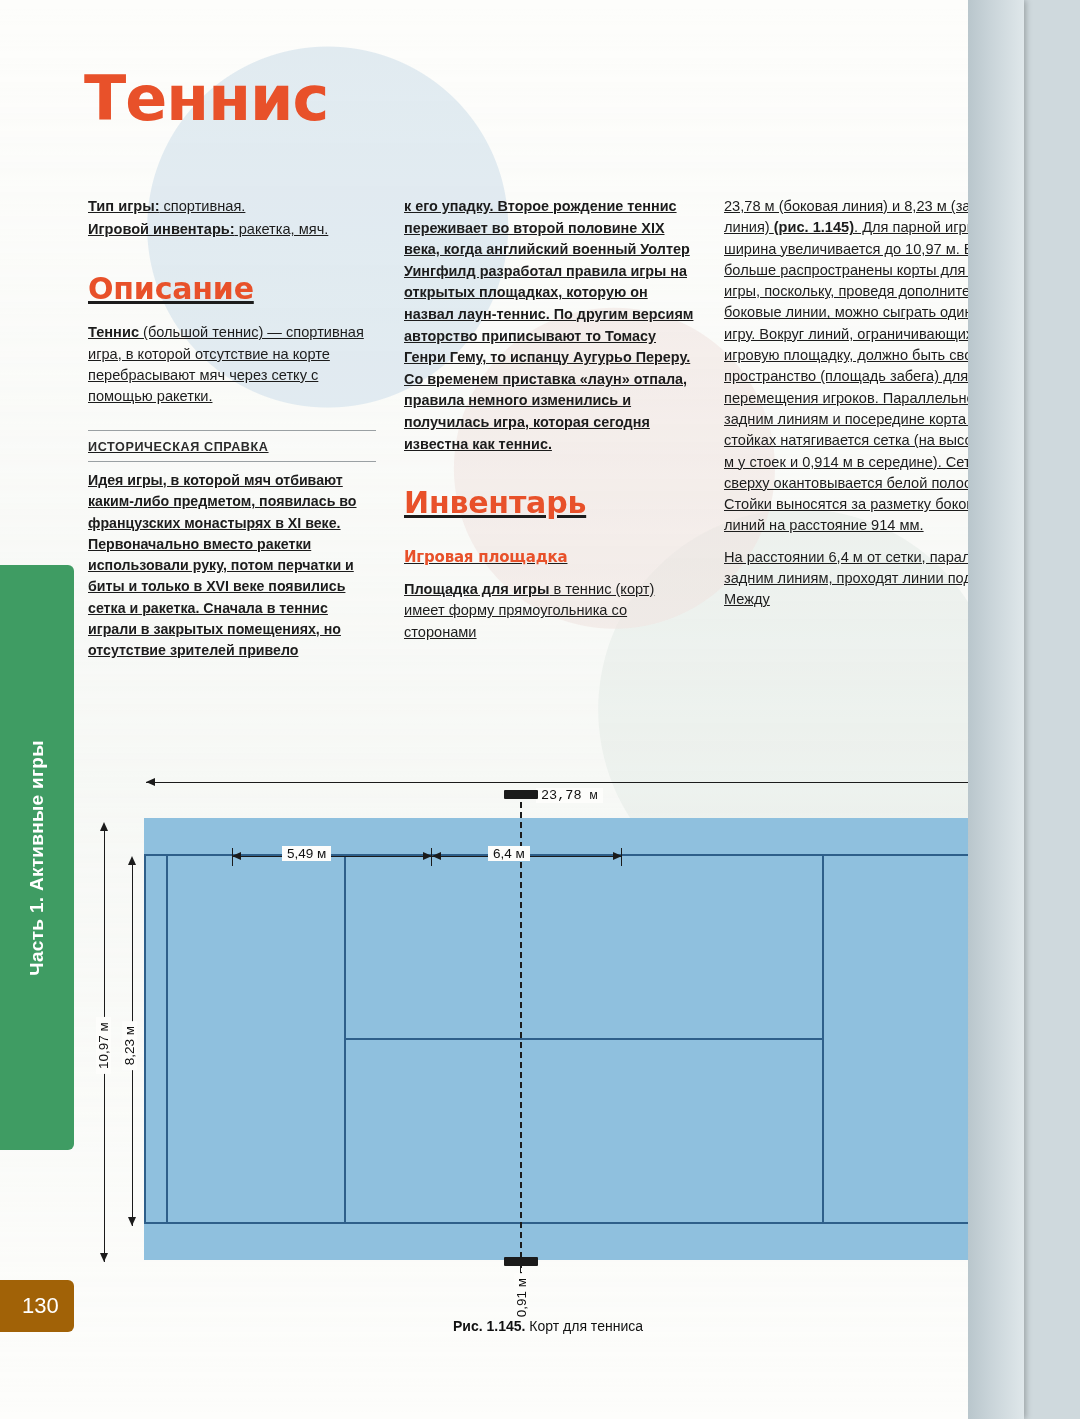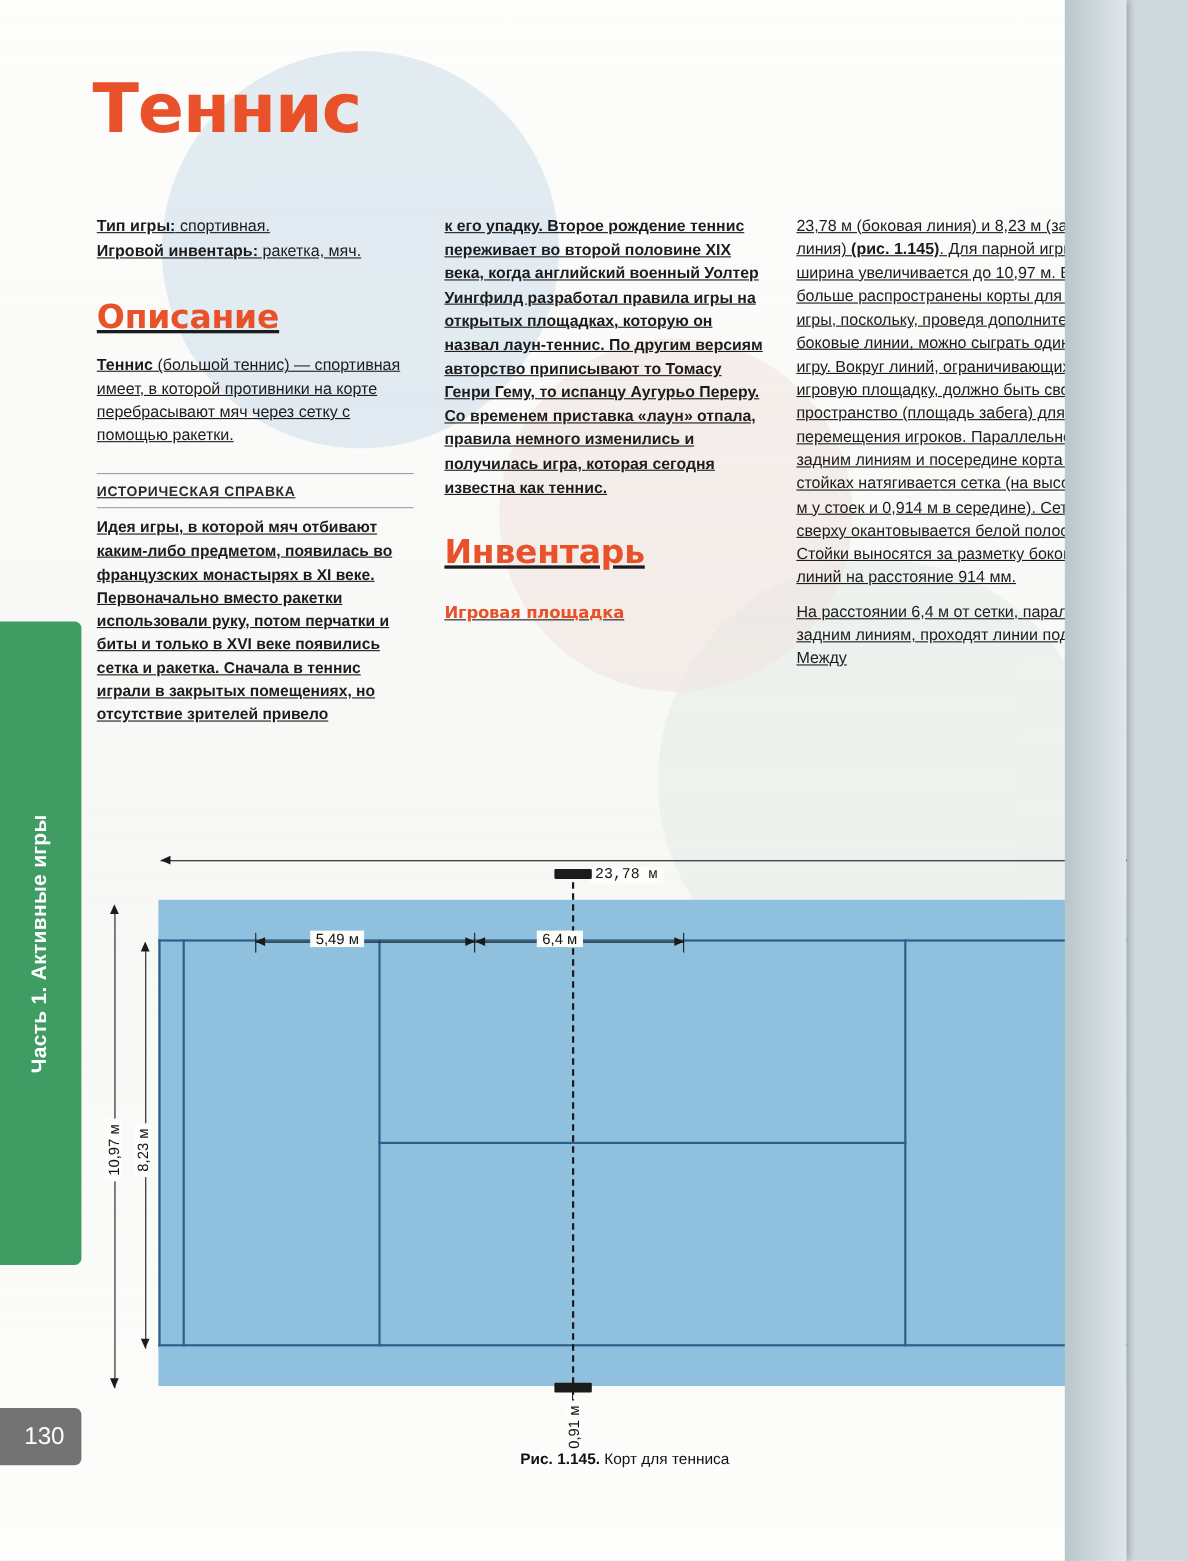--- a/index.html
+++ b/index.html
@@ -37,21 +37,21 @@
     background:#3f9c63; border-radius:0 6px 6px 0;
   }
   #sidetab .vtext {
     position:absolute; left:50%; top:50%;
     transform:translate(-50%,-50%) rotate(-90deg);
     white-space:nowrap; color:#fff; font-weight:bold; font-size:19px;
     letter-spacing:0.3px;
   }
   #pagenum-box {
     position:absolute; left:0; top:1280px; width:74px; height:52px;
-    background:#737373; border-radius:0 6px 6px 0;
+    background:#a16207; border-radius:0 6px 6px 0;
   }
   #pagenum-box .num {
     position:absolute; left:22px; top:13px; color:#fff; font-size:22px; font-weight:normal;
   }
 
   
   #title {
     position:absolute; left:84px; top:62px;
     color:#e8512a; font-weight:bold; font-size:62px; letter-spacing:-1px;
     font-family:"DejaVu Sans", sans-serif;
@@ -126,21 +126,21 @@
   .arrow { position:absolute; width:0; height:0; }
   .arrow.left  { border-top:4.5px solid transparent; border-bottom:4.5px solid transparent; border-right:9px solid #1b1b1b; }
   .arrow.right { border-top:4.5px solid transparent; border-bottom:4.5px solid transparent; border-left:9px solid #1b1b1b; }
   .arrow.up    { border-left:4.5px solid transparent; border-right:4.5px solid transparent; border-bottom:9px solid #1b1b1b; }
   .arrow.down  { border-left:4.5px solid transparent; border-right:4.5px solid transparent; border-top:9px solid #1b1b1b; }
   .tick { position:absolute; background:#1b1b1b; }
   .dlabel { position:absolute; font-size:13.5px; color:#111; background:#fdfdfb; padding:0 5px; white-space:nowrap; }
   .dlabel.vert { transform-origin:center; }
 
   #caption {
-    position:absolute; left:96px; top:1318px; width:944px; text-align:center; font-size:14px; color:#111;
+    position:absolute; left:76px; top:1318px; width:944px; text-align:center; font-size:14px; color:#111;
   }
   #caption .b { font-weight:bold; }
 </style>
 </head>
 <body>
 
 <div id="page">
   <div id="ghost"></div>
 
   <div id="sidetab">
@@ -156,37 +156,40 @@
     <p class="lead">
       <b>Тип игры:</b><span> спортивная.</span>
     </p>
     <p class="lead">
       <b>Игровой инвентарь:</b><span> ракетка, мяч.</span>
     </p>
 
     <h2 class="section">Описание</h2>
 
     <p>
-      <b>Теннис</b><span> (большой теннис) — спортивная имеет, в которой противники на корте перебрасывают мяч через сетку с помощью ракетки.</span>
+      <b>Теннис</b><span> (большой теннис) — спортивная игра, в которой отсутствие на корте перебрасывают мяч через сетку с помощью ракетки.</span>
     </p>
 
     <div class="note">
       <div class="rule"></div>
       <div class="head">ИСТОРИЧЕСКАЯ СПРАВКА</div>
       <div class="rule2"></div>
       <div class="body">Идея игры, в которой мяч отбивают каким-либо предметом, появилась во французских монастырях в XI веке. Первоначально вместо ракетки использовали руку, потом перчатки и биты и только в XVI веке появились сетка и ракетка. Сначала в теннис играли в закрытых помещениях, но отсутствие зрителей привело</div>
     </div>
   </div>
 
   <div class="col" id="col2">
     <p class="col2-body">к его упадку. Второе рождение теннис переживает во второй половине XIX века, когда английский военный Уолтер Уингфилд разработал правила игры на открытых площадках, которую он назвал лаун-теннис. По другим версиям авторство приписывают то Томасу Генри Гему, то испанцу Аугурьо Переру. Со временем приставка «лаун» отпала, правила немного изменились и получилась игра, которая сегодня известна как теннис.</p>
 
     <h2 class="section">Инвентарь</h2>
     <h3 class="section">Игровая площадка</h3>
 
+    <p>
+      <b>Площадка для игры</b><span> в теннис (корт) имеет форму прямоугольника со сторонами</span>
+    </p>
   </div>
 
   <div class="col" id="col3">
     <p>
       <span>23,78 м (боковая линия) и 8,23 м (задняя линия) </span><b>(рис. 1.145)</b><span>. Для парной игры ширина увеличивается до 10,97 м. В мире больше распространены корты для парной игры, поскольку, проведя дополнительные боковые линии, можно сыграть одиночную игру. Вокруг линий, ограничивающих игровую площадку, должно быть свободное пространство (площадь забега) для перемещения игроков. Параллельно задним линиям и посередине корта на стойках натягивается сетка (на высоте 1,07 м у стоек и 0,914 м в середине). Сетка сверху окантовывается белой полосой. Стойки выносятся за разметку боковых линий на расстояние 914 мм.</span>
     </p>
     <p>На расстоянии 6,4 м от сетки, параллельно задним линиям, проходят линии подачи. Между</p>
   </div>
 
   <div id="figure">

